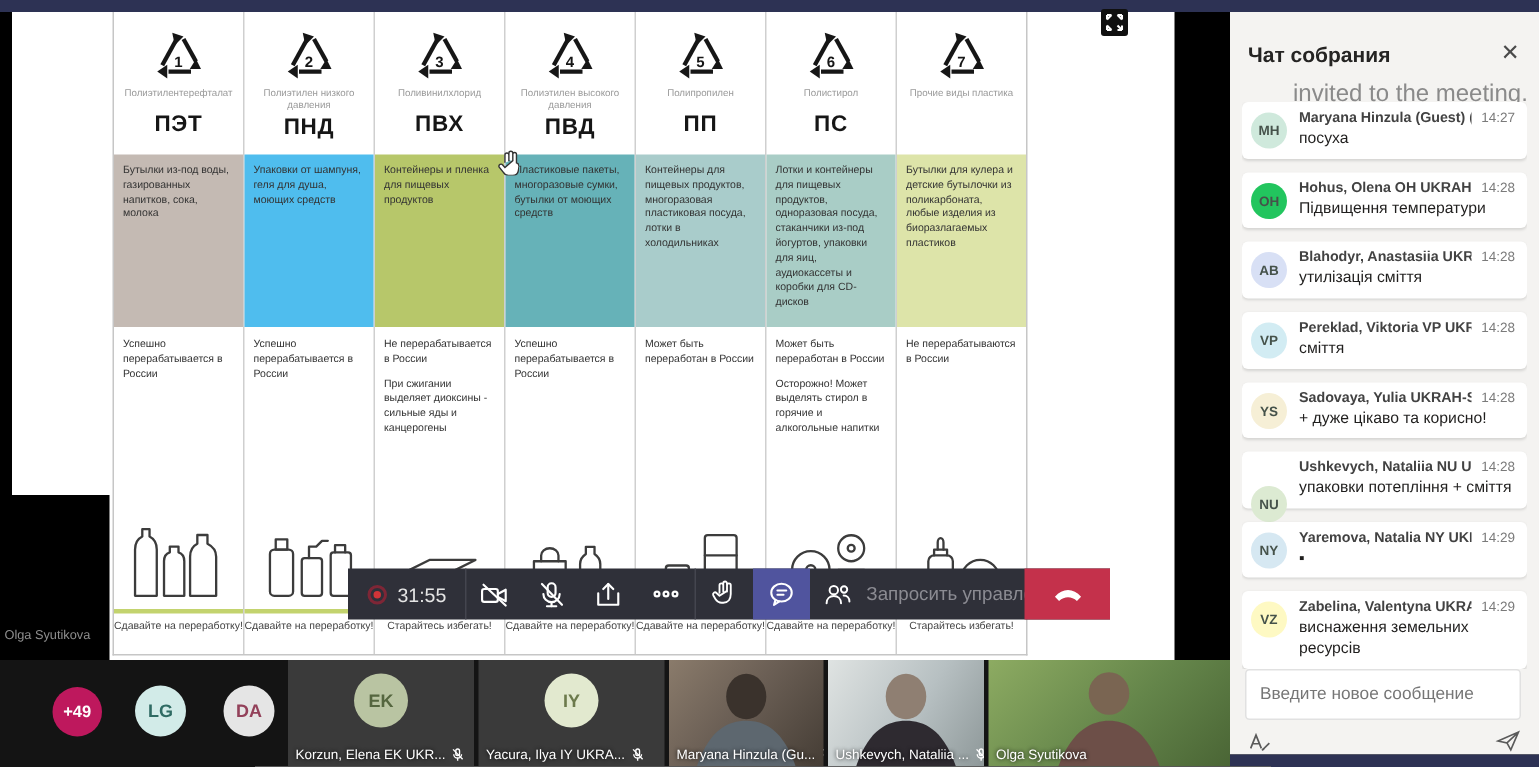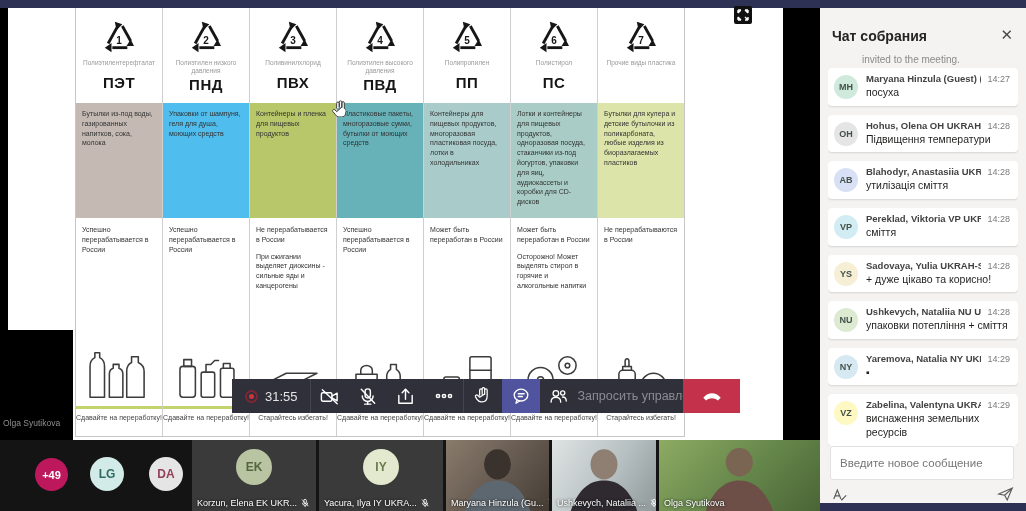--- a/index.html
+++ b/index.html
@@ -57,21 +57,21 @@
   .circ { position:absolute; border-radius:50%; display:flex; align-items:center; justify-content:center; font-weight:bold; }
   .tile { position:absolute; top:0; height:71px; background:#3a3a3a; overflow:hidden; }
   .tile .t-av { position:absolute; left:50%; top:9px; transform:translateX(-50%); width:36px; height:36px; border-radius:50%; display:flex; align-items:center; justify-content:center; font-size:12px; font-weight:bold; }
   .tile .t-nm { position:absolute; left:5px; bottom:3px; display:flex; align-items:center; gap:3px; font-size:9px; color:#fff; text-shadow:0 0 3px #000; white-space:nowrap; }
   .sil { position:absolute; left:0; bottom:0; width:100%; }
 
   
   .chat { position:absolute; left:820px; top:8px; width:206px; height:495px; background:#f4f3f1; overflow:hidden; }
   .chat-title { position:absolute; left:12px; top:20px; font-size:14px; font-weight:bold; color:#252423; }
   .chat-close { position:absolute; right:13px; top:18px; font-size:15px; color:#4a4a4a; }
-  .sys-note { position:absolute; left:42px; top:46px; font-size:10px; color:#8a8a8a; }
+  .sys-note { position:absolute; left:42px; top:46px; font-size:16px; color:#8a8a8a; }
   .msgs { position:absolute; left:8px; right:8px; top:60px; height:378px; overflow:hidden; }
   .card { position:relative; background:#fff; border-radius:4px; box-shadow:0 1px 2px rgba(0,0,0,.13); padding:5px 8px 6px 38px; margin-bottom:9px; min-height:36px; }
   .m-av { position:absolute; left:6px; top:7px; width:24px; height:24px; border-radius:50%; display:flex; align-items:center; justify-content:center; font-size:9px; font-weight:bold; color:#45524a; }
   .m-head { display:flex; justify-content:space-between; align-items:baseline; }
   .m-name { font-size:9.5px; font-weight:bold; color:#424242; white-space:nowrap; overflow:hidden; }
   .m-time { font-size:9px; color:#7a7a7a; margin-left:6px; flex:none; }
   .m-text { font-size:10.5px; color:#201f1e; margin-top:2px; line-height:1.3; }
   .compose { position:absolute; left:10px; right:12px; top:438px; height:34px; }
   .compose input { width:100%; height:100%; border:1px solid #e1e1e1; border-radius:3px; background:#fff; font-family:"Liberation Sans",sans-serif; font-size:11.5px; color:#333; padding:14px 9px; outline:none; }
   .compose input::placeholder { color:#767676; }
@@ -492,21 +492,21 @@
     <div class="msgs">
       <div class="card">
         <div class="m-av" style="background-color: rgb(207, 233, 220);">MH</div>
         <div class="m-head">
             <span class="m-name">Maryana Hinzula (Guest) (г...</span>
             <span class="m-time">14:27</span>
           </div>
         <div class="m-text">посуха</div>
       </div>
       <div class="card">
-        <div class="m-av" style="background-color: #e5e5e5;">OH</div>
+        <div class="m-av" style="background-color: #22c55e;">OH</div>
         <div class="m-head">
             <span class="m-name">Hohus, Olena OH UKRAH-...</span>
             <span class="m-time">14:28</span>
           </div>
         <div class="m-text">Підвищення температури</div>
       </div>
       <div class="card">
         <div class="m-av" style="background-color: rgb(216, 224, 245);">AB</div>
         <div class="m-head">
             <span class="m-name">Blahodyr, Anastasiia UKRA...</span>
@@ -524,21 +524,21 @@
       </div>
       <div class="card">
         <div class="m-av" style="background-color: rgb(246, 239, 214);">YS</div>
         <div class="m-head">
             <span class="m-name">Sadovaya, Yulia UKRAH-SO...</span>
             <span class="m-time">14:28</span>
           </div>
         <div class="m-text">+ дуже цікаво та корисно!</div>
       </div>
       <div class="card">
-        <div class="m-av" style="background-color: rgb(220, 234, 210);">NU</div>
+        <div class="m-av" style="background-color: rgb(220, 234, 210); margin-top: 16px;">NU</div>
         <div class="m-head">
             <span class="m-name">Ushkevych, Nataliia NU UK...</span>
             <span class="m-time">14:28</span>
           </div>
         <div class="m-text">упаковки потепління + сміття</div>
       </div>
       <div class="card">
         <div class="m-av" style="background-color: rgb(214, 232, 242);">NY</div>
         <div class="m-head">
             <span class="m-name">Yaremova, Natalia NY UKR...</span>

